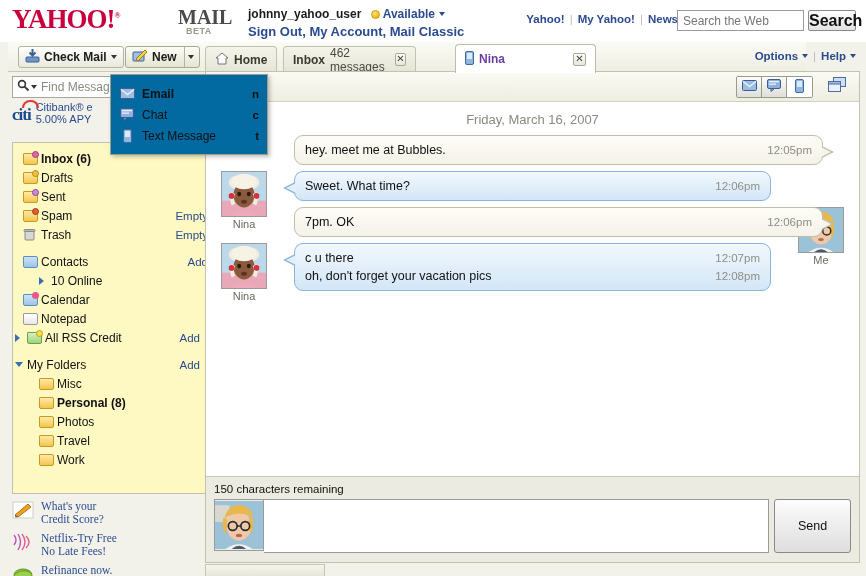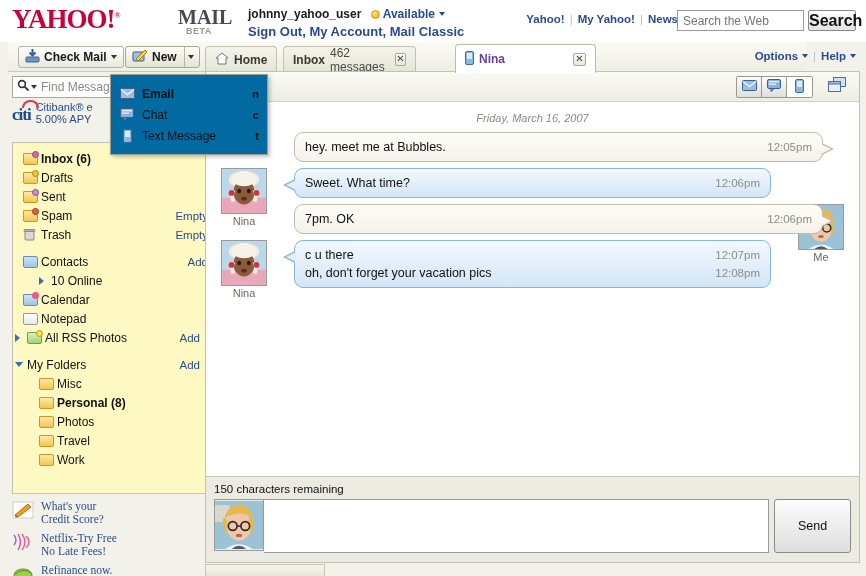--- a/index.html
+++ b/index.html
@@ -207,21 +207,21 @@
     cursor: pointer;
   }
   .modebtn:last-child { border-right: none; }
   .modebtn.sel { background: #ffffff; }
   .detachbtn {
     position: absolute; right: 10px; top: 4px; width: 24px; height: 20px;
     display:flex;align-items:center;justify-content:center; cursor:pointer;
   }
 
   .convo { position: relative; height: 374px; overflow: hidden; background:#fff; }
-  .datesep { text-align: center; font-size: 11px; color: #8a8a82; padding: 10px 0 8px; font-style: italic; }
+  .datesep { text-align: center; font-size: 13px; color: #8a8a82; padding: 10px 0 8px; }
 
   .msgrow { position: relative; display: flex; align-items: flex-start; padding: 0 14px 6px 14px; }
   .bubble {
     position: relative; flex: 1; border-radius: 9px; padding: 5px 10px;
     border: 1px solid #b9b9ae; min-height: 24px;
   }
   .bubble.me { background: linear-gradient(#fdfcf7,#f4f2e9); border-color:#c0bdac; margin-right: 22px; margin-left: 74px; }
   .bubble.them { background: linear-gradient(#f2f8fd,#d3e6f7); border-color:#8ab4d8; margin-left: 22px; margin-right: 74px; }
   .bline { display: flex; align-items: baseline; font-size: 12.5px; color: #111; line-height: 18px; }
   .bline + .bline { margin-top: 0; }
@@ -482,21 +482,21 @@
       </div>
       <div class="frow" style="padding-left:0;">
         <span class="twisty" style="margin-left:2px;">
             <span class="arrow-r"></span>
           </span>
         <span class="fi">
             <span class="ficon green">
               <span class="fdot" style="background:#f5e04a;border:1px solid #b8a014;"></span>
             </span>
           </span>
-        <span class="fname">All RSS Photos</span>
+        <span class="fname">All RSS Credit</span>
         <span class="faction" style="margin-right:8px;">Add</span>
       </div>
 
       <div class="spacer8"></div>
 
       <div class="frow" style="padding-left:0;">
         <span class="twisty" style="margin-left:2px;">
             <span class="arrow-d"></span>
           </span>
         <span class="fname">My Folders</span>

